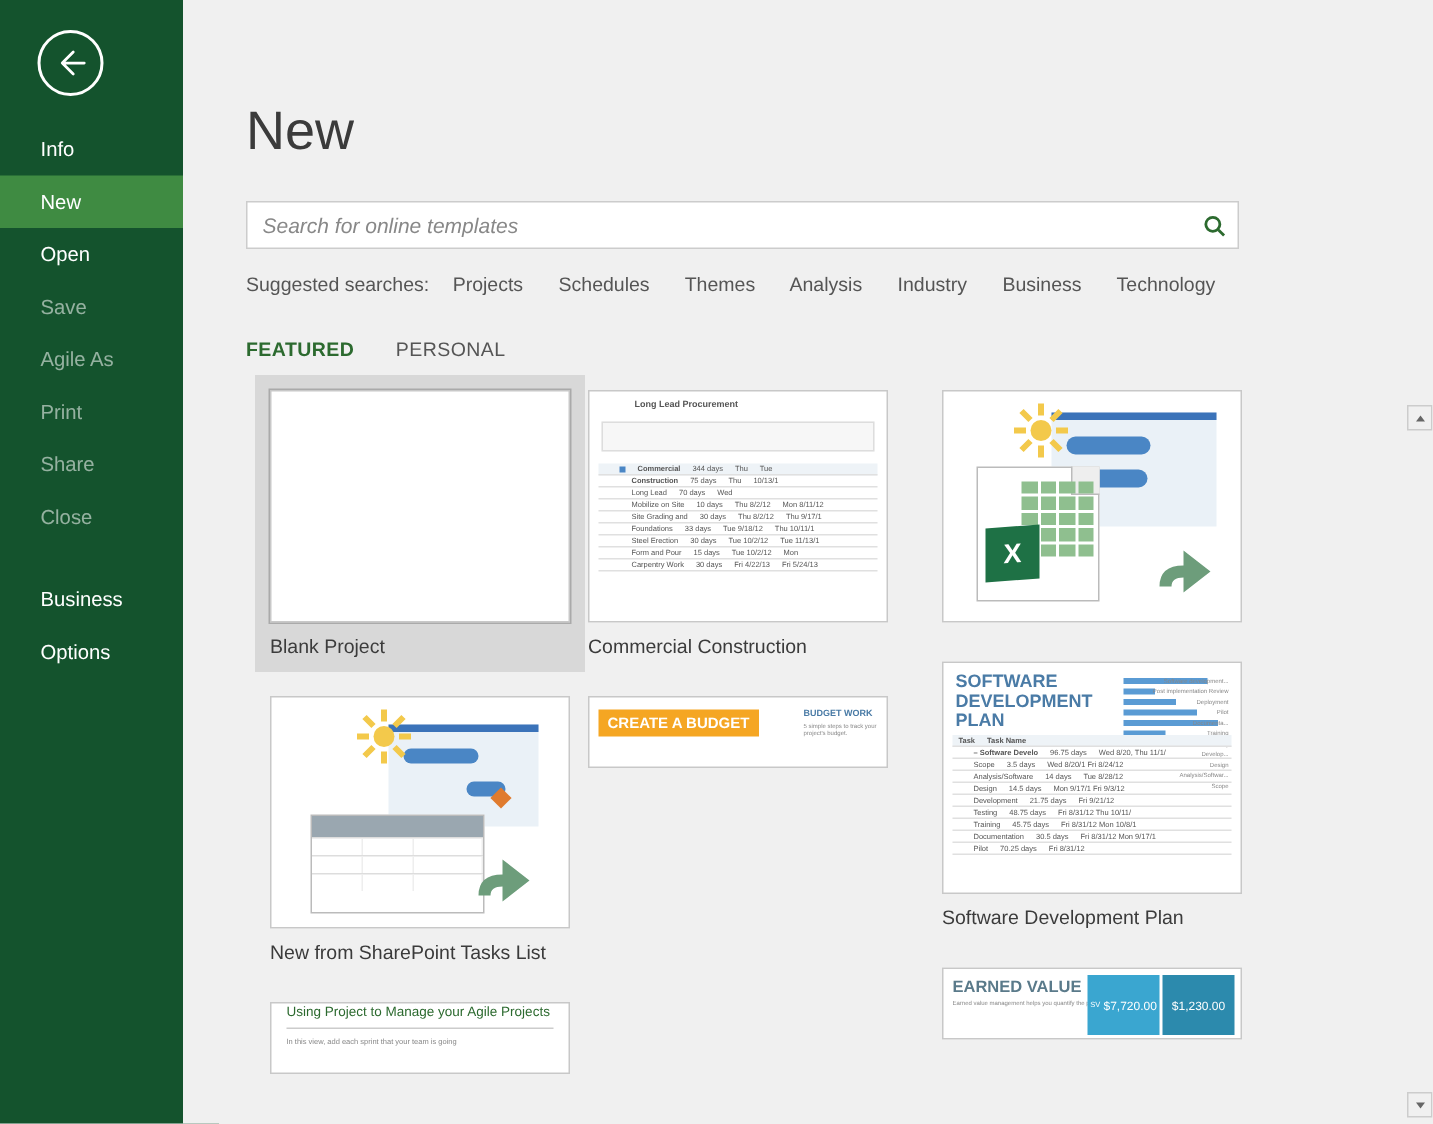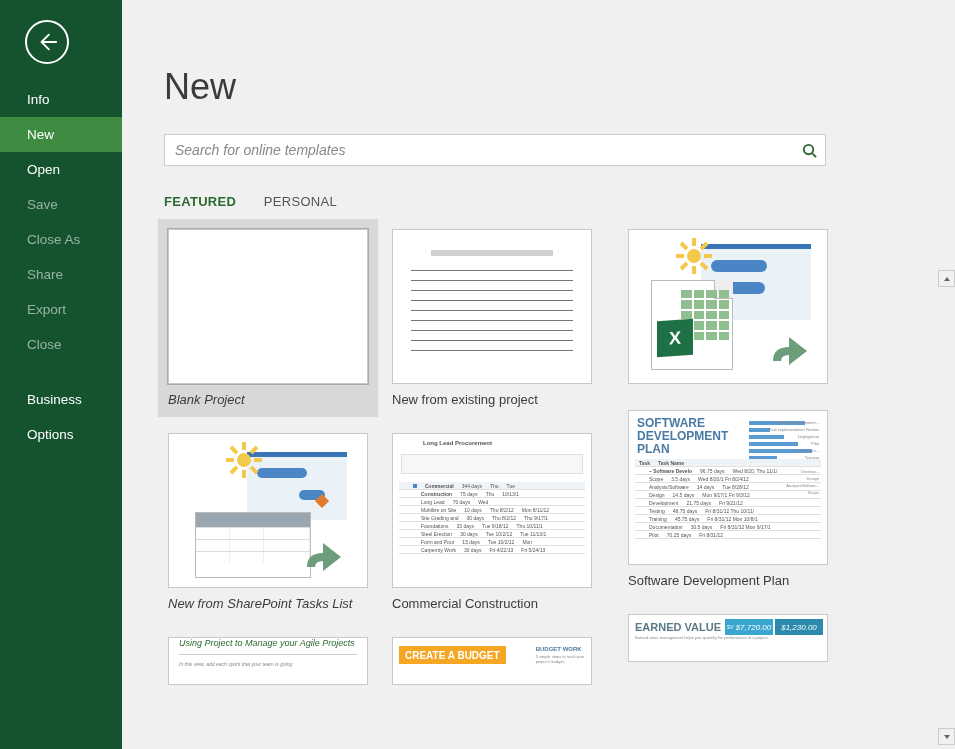--- a/index.html
+++ b/index.html
@@ -34,21 +34,21 @@
 .suggested { margin-top: 16px; font-size: 13px; color: #555; }
 .suggested .label { margin-right: 12px; }
 .suggested a { color: #555; margin-right: 20px; cursor: pointer; }
 
 .tabs { margin-top: 28px; font-size: 13px; }
 .tab { display: inline-block; margin-right: 24px; color: #555; cursor: pointer; letter-spacing: 0.3px; }
 .tab.active { color: #2c6a2f; font-weight: 600; }
 
 .template-grid { position: relative; margin-top: 20px; width: 790px; height: 472px; }
 .template-col { position: absolute; top: 0; width: 200px; }
-.col0 { left: 4px; font-style: italic; }
+.col0 { left: 16px; }
 .col1 { left: 228px; }
 .col2 { left: 464px; }
 
 .template-card { margin-bottom: 26px; cursor: pointer; }
 .template-card .thumb { width: 200px; height: 155px; background: #fff; border: 1px solid #c8c8c8; position: relative; overflow: hidden; }
 .template-card.selected .thumb { outline: 1px solid #aaa; }
 .template-card.selected { background: #d8d8d8; padding: 10px; margin-left: -10px; margin-top: -10px; margin-bottom: 16px; width: 220px; }
 .template-card .caption { font-size: 13px; color: #3b3b3b; margin-top: 8px; }
 .template-card .thumb.partial { height: 48px; }
 
@@ -92,21 +92,21 @@
 .software .title { position:absolute; left:8px; top:6px; width: 100px; font-size:12px; font-weight:bold; color:#4a7ba6; line-height:1.1; }
 .software .bars { position:absolute; right:8px; top:10px; width:70px; }
 .software .bars div { height:4px; background:#5a9bd4; margin-bottom:3px; }
 
 .agile { padding: 0 10px; display:flex; flex-direction:column; }
 .agile .t { font-size: 9px; color:#2c6a2f; }
 .budget { display:flex;gap:24px; }
 .budget .tag { background:#f5a623; color:#fff; font-size:10px; font-weight:bold; padding:4px 6px; margin:8px 0 0 6px; height:18px; }
 .earned .hdr { font-size:11px; font-weight:bold; color:#5a7a8a; padding:6px 0 0 6px; }
 .earned .boxes { position:absolute; right:4px; top:4px; display:flex; gap:2px; }
-.earned .boxes div { width:48px; height:16px; color:#fff; font-size:8px; display:flex; align-items:center; justify-content:center;font-style:italic; }
+.earned .boxes div { width:48px; height:40px; color:#fff; font-size:8px; display:flex; align-items:center; justify-content:center; }
 
 .scrollbar { position:absolute; right: 0px; top: 270px; bottom: 4px; width: 17px; background:#f0f0f0; }
 .scrollbar .btn { height:17px; background:#f0f0f0; display:flex; align-items:center; justify-content:center; border:1px solid #ccc; }
 .scrollbar .btn svg { width:8px; height:8px; fill:#666; }
 .scrollbar .track { position:absolute; top:17px; bottom:17px; left:0; right:0; }
 .scrollbar .down { position:absolute; bottom:0; left:0; right:0; }
 </style>
 </head>
 <body>
 
@@ -137,43 +137,53 @@
   <div class="back-btn">
     <svg viewBox="0 0 24 24">
         <path d="M14 4 L6 12 L14 20 M6 12 H22" stroke="#fff" stroke-width="2" fill="none" stroke-linecap="round" stroke-linejoin="round"></path>
       </svg>
   </div>
   <div class="nav">
     <div class="nav-item">Info</div>
     <div class="nav-item active">New</div>
     <div class="nav-item">Open</div>
     <div class="nav-item disabled">Save</div>
-    <div class="nav-item disabled">Close As</div>
+    <div class="nav-item disabled">Agile As</div>
+    <div class="nav-item disabled">Print</div>
     <div class="nav-item disabled">Share</div>
-    <div class="nav-item disabled">Export</div>
     <div class="nav-item disabled">Close</div>
     <div class="nav-gap"></div>
     <div class="nav-item">Business</div>
     <div class="nav-item">Options</div>
   </div>
 </div>
 
 <div class="main">
   <div class="page-title">New</div>
 
   <div class="search-box">
     <input class="search-input" placeholder="Search for online templates" style="">
     <div class="search-btn">
       <svg viewBox="0 0 16 16">
           <circle cx="7" cy="7" r="5"></circle>
           <path d="M11 11 L15 15"></path>
         </svg>
     </div>
   </div>
 
+  <div class="suggested">
+    <span class="label">Suggested searches:</span>
+    <a>Projects</a>
+    <a>Schedules</a>
+    <a>Themes</a>
+    <a>Analysis</a>
+    <a>Industry</a>
+    <a>Business</a>
+    <a>Technology</a>
+  </div>
 
   <div class="tabs">
     <span class="tab active">FEATURED</span>
     <span class="tab">PERSONAL</span>
   </div>
 
   <div class="template-grid">
 
     <div class="template-col col0">
       <div class="template-card selected">
@@ -223,37 +233,20 @@
           <div class="agile">
               <div class="t">Using Project to Manage your Agile Projects</div>
               <div style="height:1px;background:#ccc;margin:6px 0"></div>
               <div style="font-size:5px;color:#888">In this view, add each sprint that your team is going</div>
             </div>
         </div>
       </div>
     </div>
 
     <div class="template-col col1">
-      <div class="template-card">
-        <div class="thumb">
-            <div class="lines-doc">
-              <div class="bar-title"></div>
-              <div class="line"></div>
-              <div class="line"></div>
-              <div class="line"></div>
-              <div class="line"></div>
-              <div class="line"></div>
-              <div class="line"></div>
-              <div class="line"></div>
-              <div class="line"></div>
-              <div class="line"></div>
-            </div>
-          </div>
-        <div class="caption">New from existing project</div>
-      </div>
       <div class="template-card">
         <div class="thumb">
           <div class="construct">
             <div style="position:absolute;left:30px;top:6px;font-size:6px;font-weight:bold">Long Lead Procurement</div>
             <div style="position:absolute;left:8px;top:20px;right:8px;height:20px;border:1px solid #ddd;background:#f7f7f7"></div>
             <div class="tbl">
               <div class="tinyrow" style="background:#eef3f7">
                   <span style="width:4px;height:4px;background:#4a86c5;display:inline-block"></span>
                   <span style="font-weight:bold">Commercial</span>
                   <span>344 days</span>

